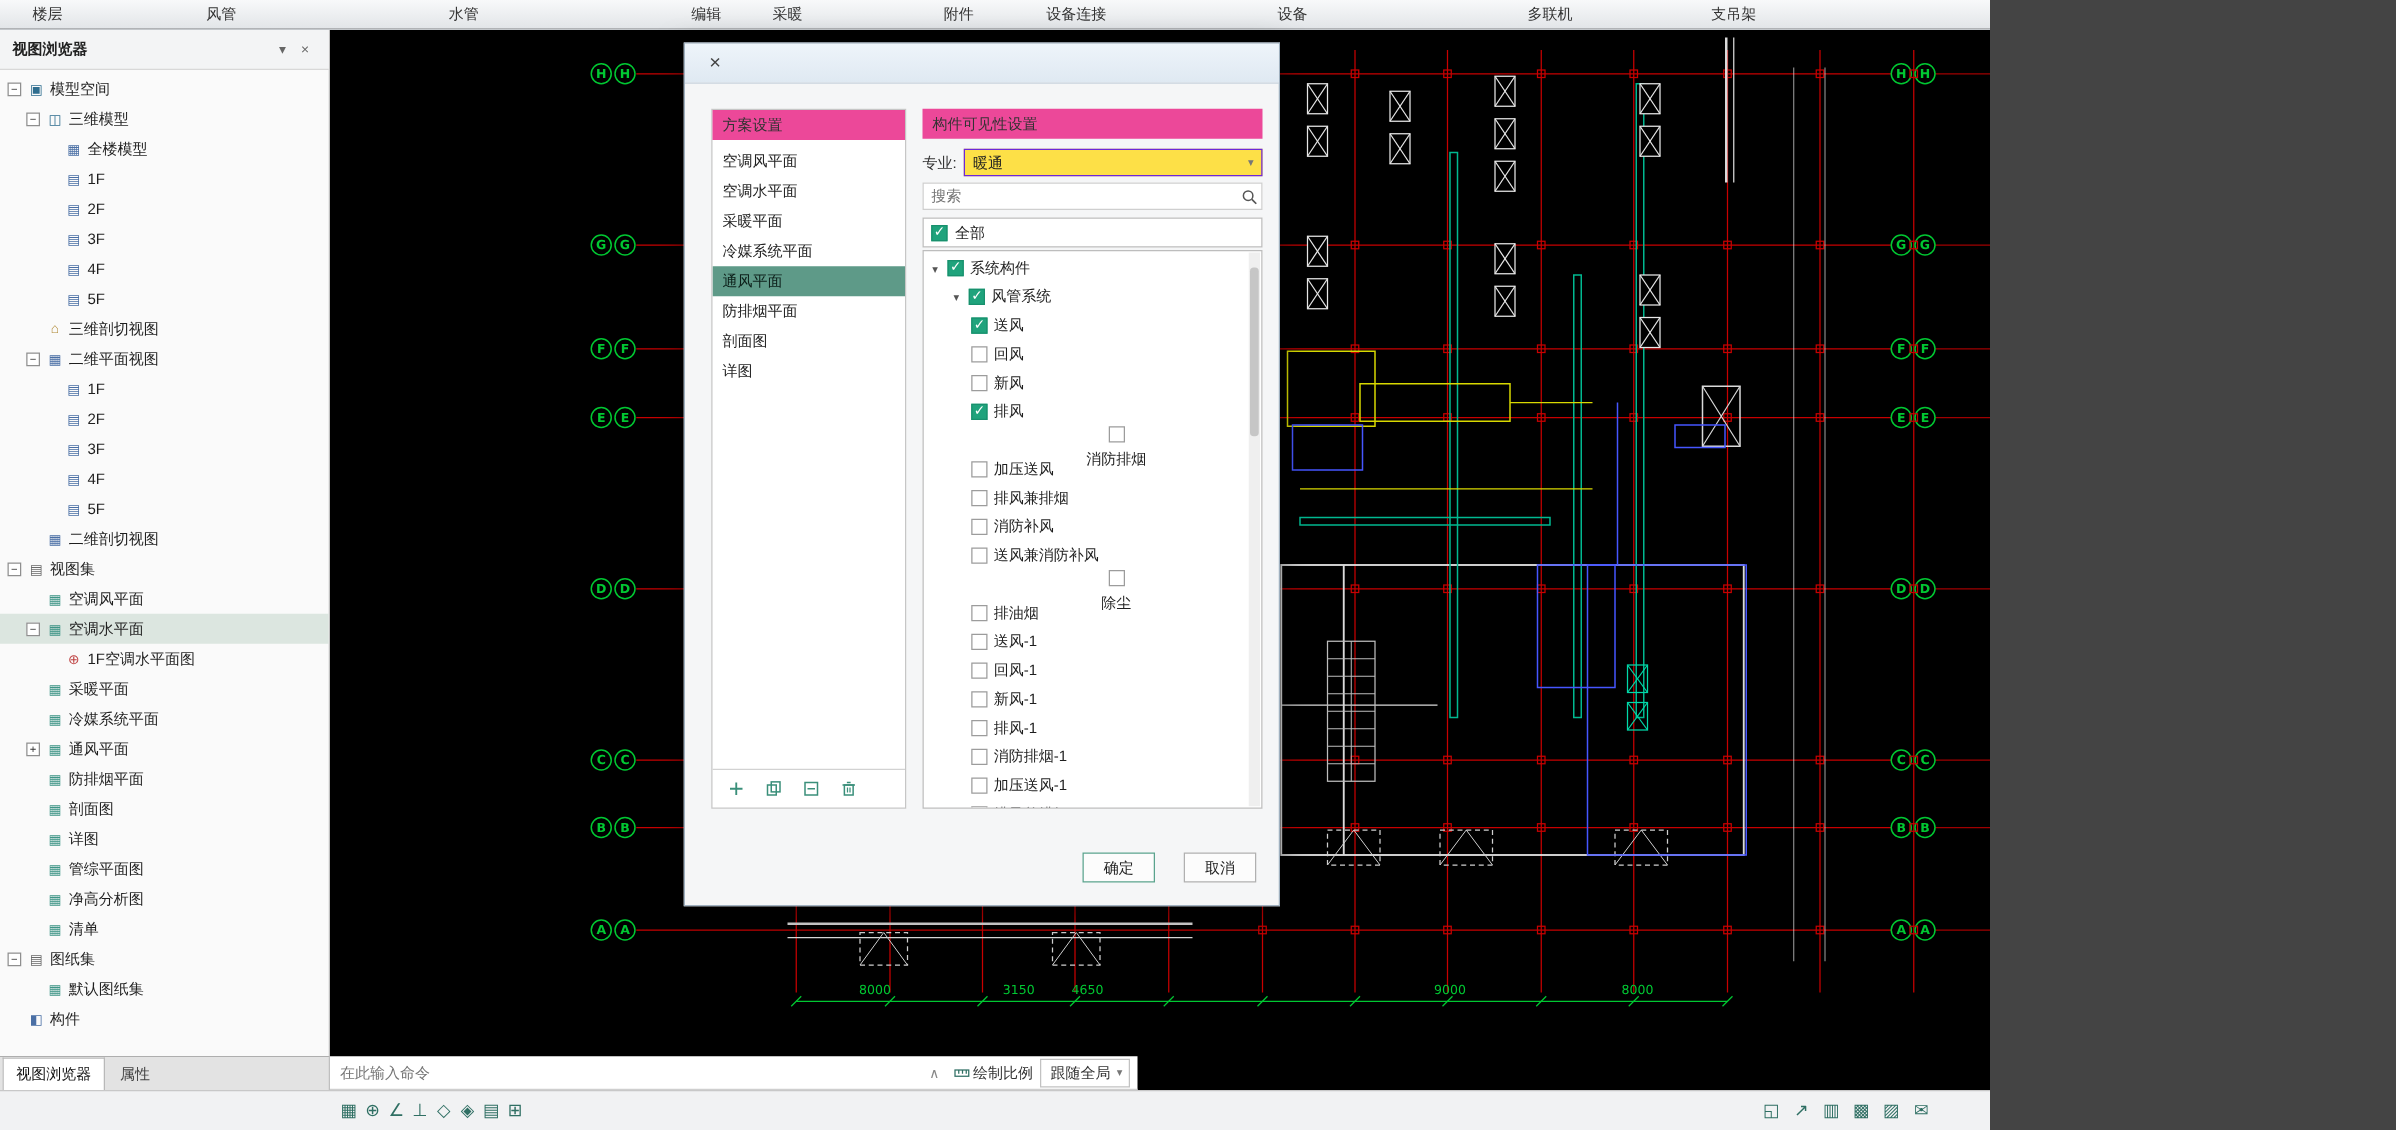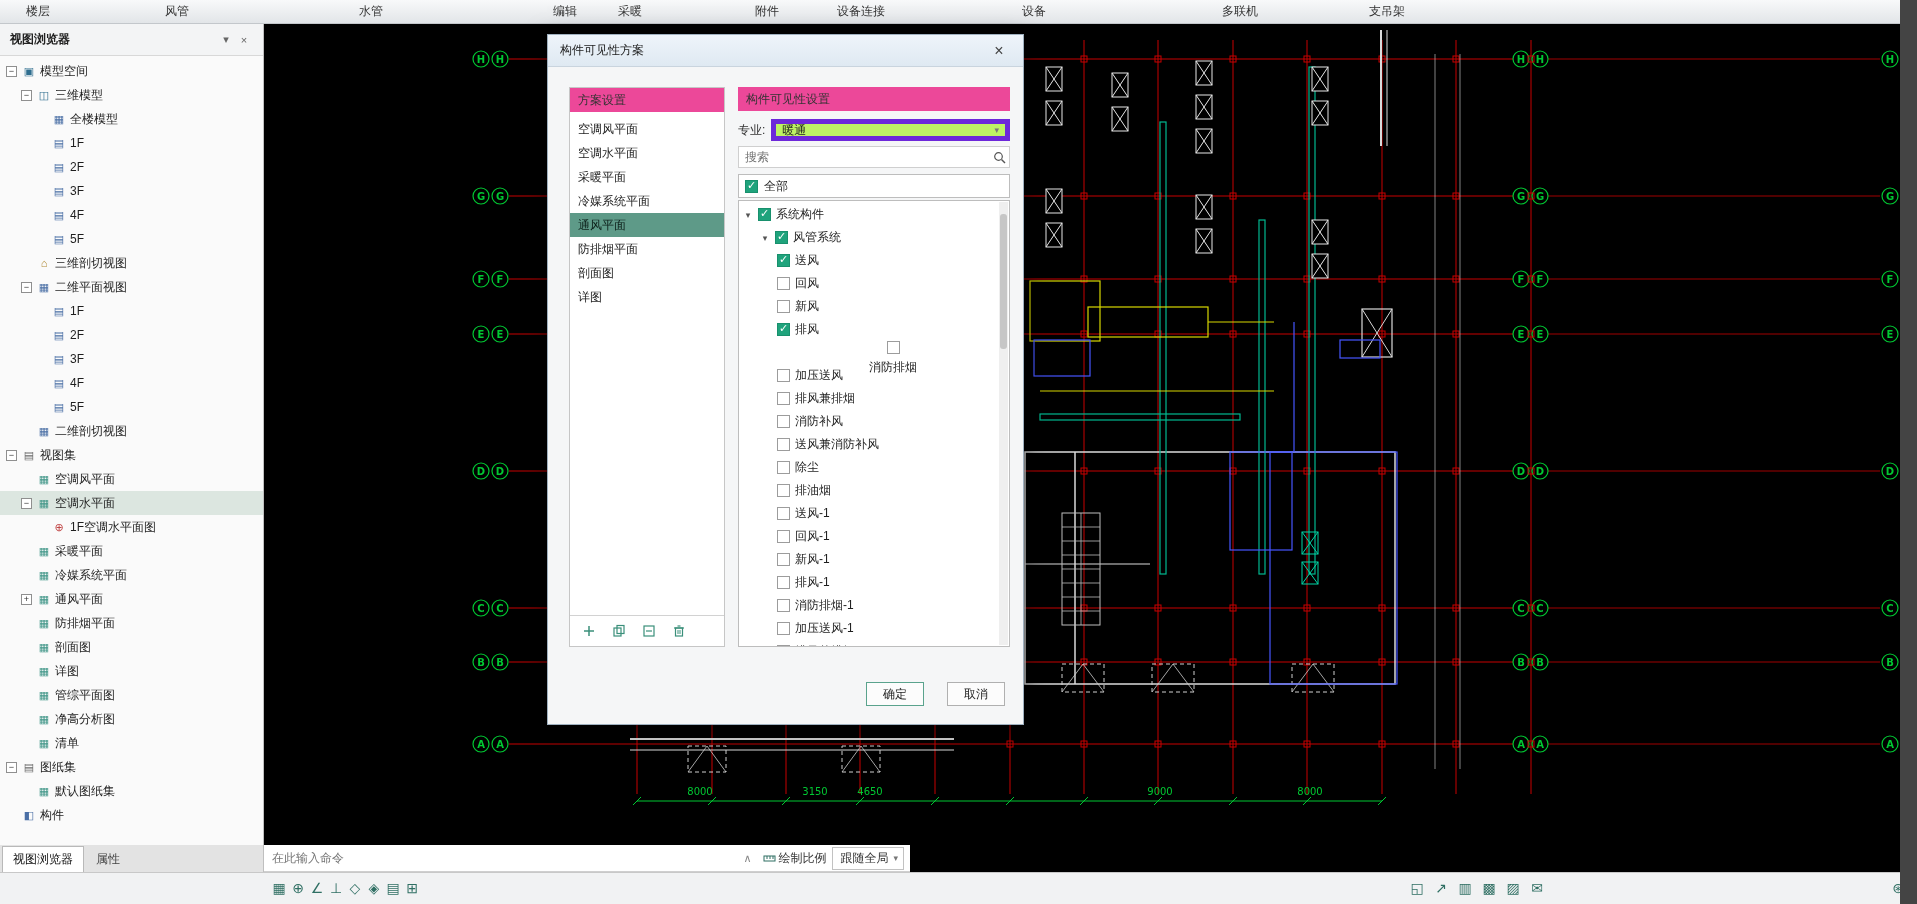--- a/index.html
+++ b/index.html
@@ -1,16 +1,16 @@
 <!DOCTYPE html>
 <html><head>
 <meta charset="utf-8">
 <style>
   html,body{margin:0;padding:0;background:#444;}
-  .app{position:relative;width:1900px;height:904px;background:#000;font-family:"Liberation Sans",sans-serif;font-size:12px;color:#222;overflow:hidden;}
+  .app{position:relative;width:1592px;height:904px;background:#000;font-family:"Liberation Sans",sans-serif;font-size:12px;color:#222;overflow:hidden;}
 
   
   .menubar{position:absolute;left:0;top:0;width:100%;height:24px;background:linear-gradient(#f8f9fa,#e2e5e8);border-bottom:1px solid #c3c7cb;box-sizing:border-box;z-index:5;}
   .menu-item{position:absolute;top:0;height:23px;line-height:23px;transform:translateX(-50%);color:#333;padding:0 8px;cursor:default;white-space:nowrap;}
 
   
   .sidebar{position:absolute;left:0;top:24px;width:264px;height:821px;background:#fafafa;border-right:1px solid #bfbfbf;box-sizing:border-box;z-index:4;}
   .sb-title{height:32px;border-bottom:1px solid #d8d8d8;display:flex;align-items:center;padding:0 10px;background:#f3f4f5;box-sizing:border-box;}
   .sb-title .txt{font-weight:bold;flex:1;color:#222;}
   .sb-ico{color:#666;width:18px;text-align:center;cursor:pointer;font-size:11px;}
@@ -50,21 +50,21 @@
   .pane-header{height:24px;line-height:24px;background:#ec4899;color:#333;padding:0 8px;box-sizing:border-box;flex:none;font-family:Liberation Serif, serif;}
   .left-pane{position:absolute;left:21px;top:52px;width:156px;height:560px;background:#fff;border:1px solid #c6c6c6;box-sizing:border-box;display:flex;flex-direction:column;}
   .scheme-list{flex:1;overflow:hidden;padding-top:5px;}
   .s-item{height:24px;line-height:24px;padding:0 8px;color:#222;cursor:pointer;white-space:nowrap;}
   .s-item.sel{background:#5e9a88;color:#0c1f19;}
   .scheme-tools{height:30px;border-top:1px solid #d2d2d2;display:flex;align-items:center;gap:12px;padding:0 10px;flex:none;}
   .tool-btn{width:18px;height:18px;display:flex;align-items:center;justify-content:center;cursor:pointer;}
   .right-pane{position:absolute;left:190px;top:52px;width:272px;height:560px;}
   .disc-row{display:flex;align-items:center;margin-top:8px;height:22px;gap:6px;}
   .disc-label{color:#333;flex:none;}
-  .combo{flex:1;border:5px solid #6d28d9;background:#bef264;height:22px;display:flex;align-items:center;padding:0 6px;box-sizing:border-box;cursor:pointer;}
+  .combo{flex:1;border:1px solid #6d28d9;background:#fde047;height:22px;display:flex;align-items:center;padding:0 6px;box-sizing:border-box;cursor:pointer;}
   .combo .val{flex:1;color:#222;}
   .search-box{margin-top:5px;height:22px;border:1px solid #cfcfcf;background:#fff;display:flex;align-items:center;box-sizing:border-box;}
   .search-box input{flex:1;border:none;outline:none;padding:0 6px;font:12px "Liberation Sans",sans-serif;color:#333;background:transparent;}
   .mag{flex:none;width:20px;height:20px;display:flex;align-items:center;justify-content:center;cursor:pointer;}
   .sel-all{margin-top:6px;height:24px;border:1px solid #bdbdbd;background:#fff;display:flex;align-items:center;gap:6px;padding:0 6px;box-sizing:border-box;}
   .cv-tree{margin-top:2px;height:447px;border:1px solid #bdbdbd;background:#fff;position:relative;overflow:hidden;box-sizing:border-box;padding-top:2px;}
   .cv-row{height:23px;display:flex;align-items:center;gap:5px;}
   .cv-arrow{width:10px;font-size:9px;color:#555;flex:none;text-align:center;}
   .cb{width:13px;height:13px;border:1px solid #9c9c9c;background:#fff;box-sizing:border-box;flex:none;position:relative;cursor:pointer;}
   .cb.on{background:#1fa37c;border-color:#18906d;}
@@ -610,21 +610,20 @@
       <span class="st-ico" style="left: 1430px;">↗</span>
       <span class="st-ico" style="left: 1454px;">▥</span>
       <span class="st-ico" style="left: 1478px;">▩</span>
       <span class="st-ico" style="left: 1502px;">▨</span>
       <span class="st-ico" style="left: 1526px;">✉</span>
       <span class="st-ico" style="left: 1887px;">⊛</span>
     </div>
 
   <div class="dialog">
     <div class="dlg-title">
-      <span class="txt">构件可见性方案</span>
       <span class="dlg-close">×</span>
     </div>
 
     <div class="left-pane">
       <div class="pane-header">方案设置</div>
       <div class="scheme-list" id="scheme-list">
           <div class="s-item">空调风平面</div>
           <div class="s-item">空调水平面</div>
           <div class="s-item">采暖平面</div>
           <div class="s-item">冷媒系统平面</div>
@@ -729,21 +728,21 @@
             <span class="cv-label">排风兼排烟</span>
           </div>
           <div class="cv-row" style="padding-left: 38px;">
             <span class="cb"></span>
             <span class="cv-label">消防补风</span>
           </div>
           <div class="cv-row" style="padding-left: 38px; align-items: center;">
             <span class="cb"></span>
             <span class="cv-label">送风兼消防补风</span>
           </div>
-          <div class="cv-row" style="padding-left: 38px;">
+          <div class="cv-row" style="padding-left: 38px; flex-direction: column;">
             <span class="cb"></span>
             <span class="cv-label">除尘</span>
           </div>
           <div class="cv-row" style="padding-left: 38px;">
             <span class="cb"></span>
             <span class="cv-label">排油烟</span>
           </div>
           <div class="cv-row" style="padding-left: 38px;">
             <span class="cb"></span>
             <span class="cv-label">送风-1</span>

